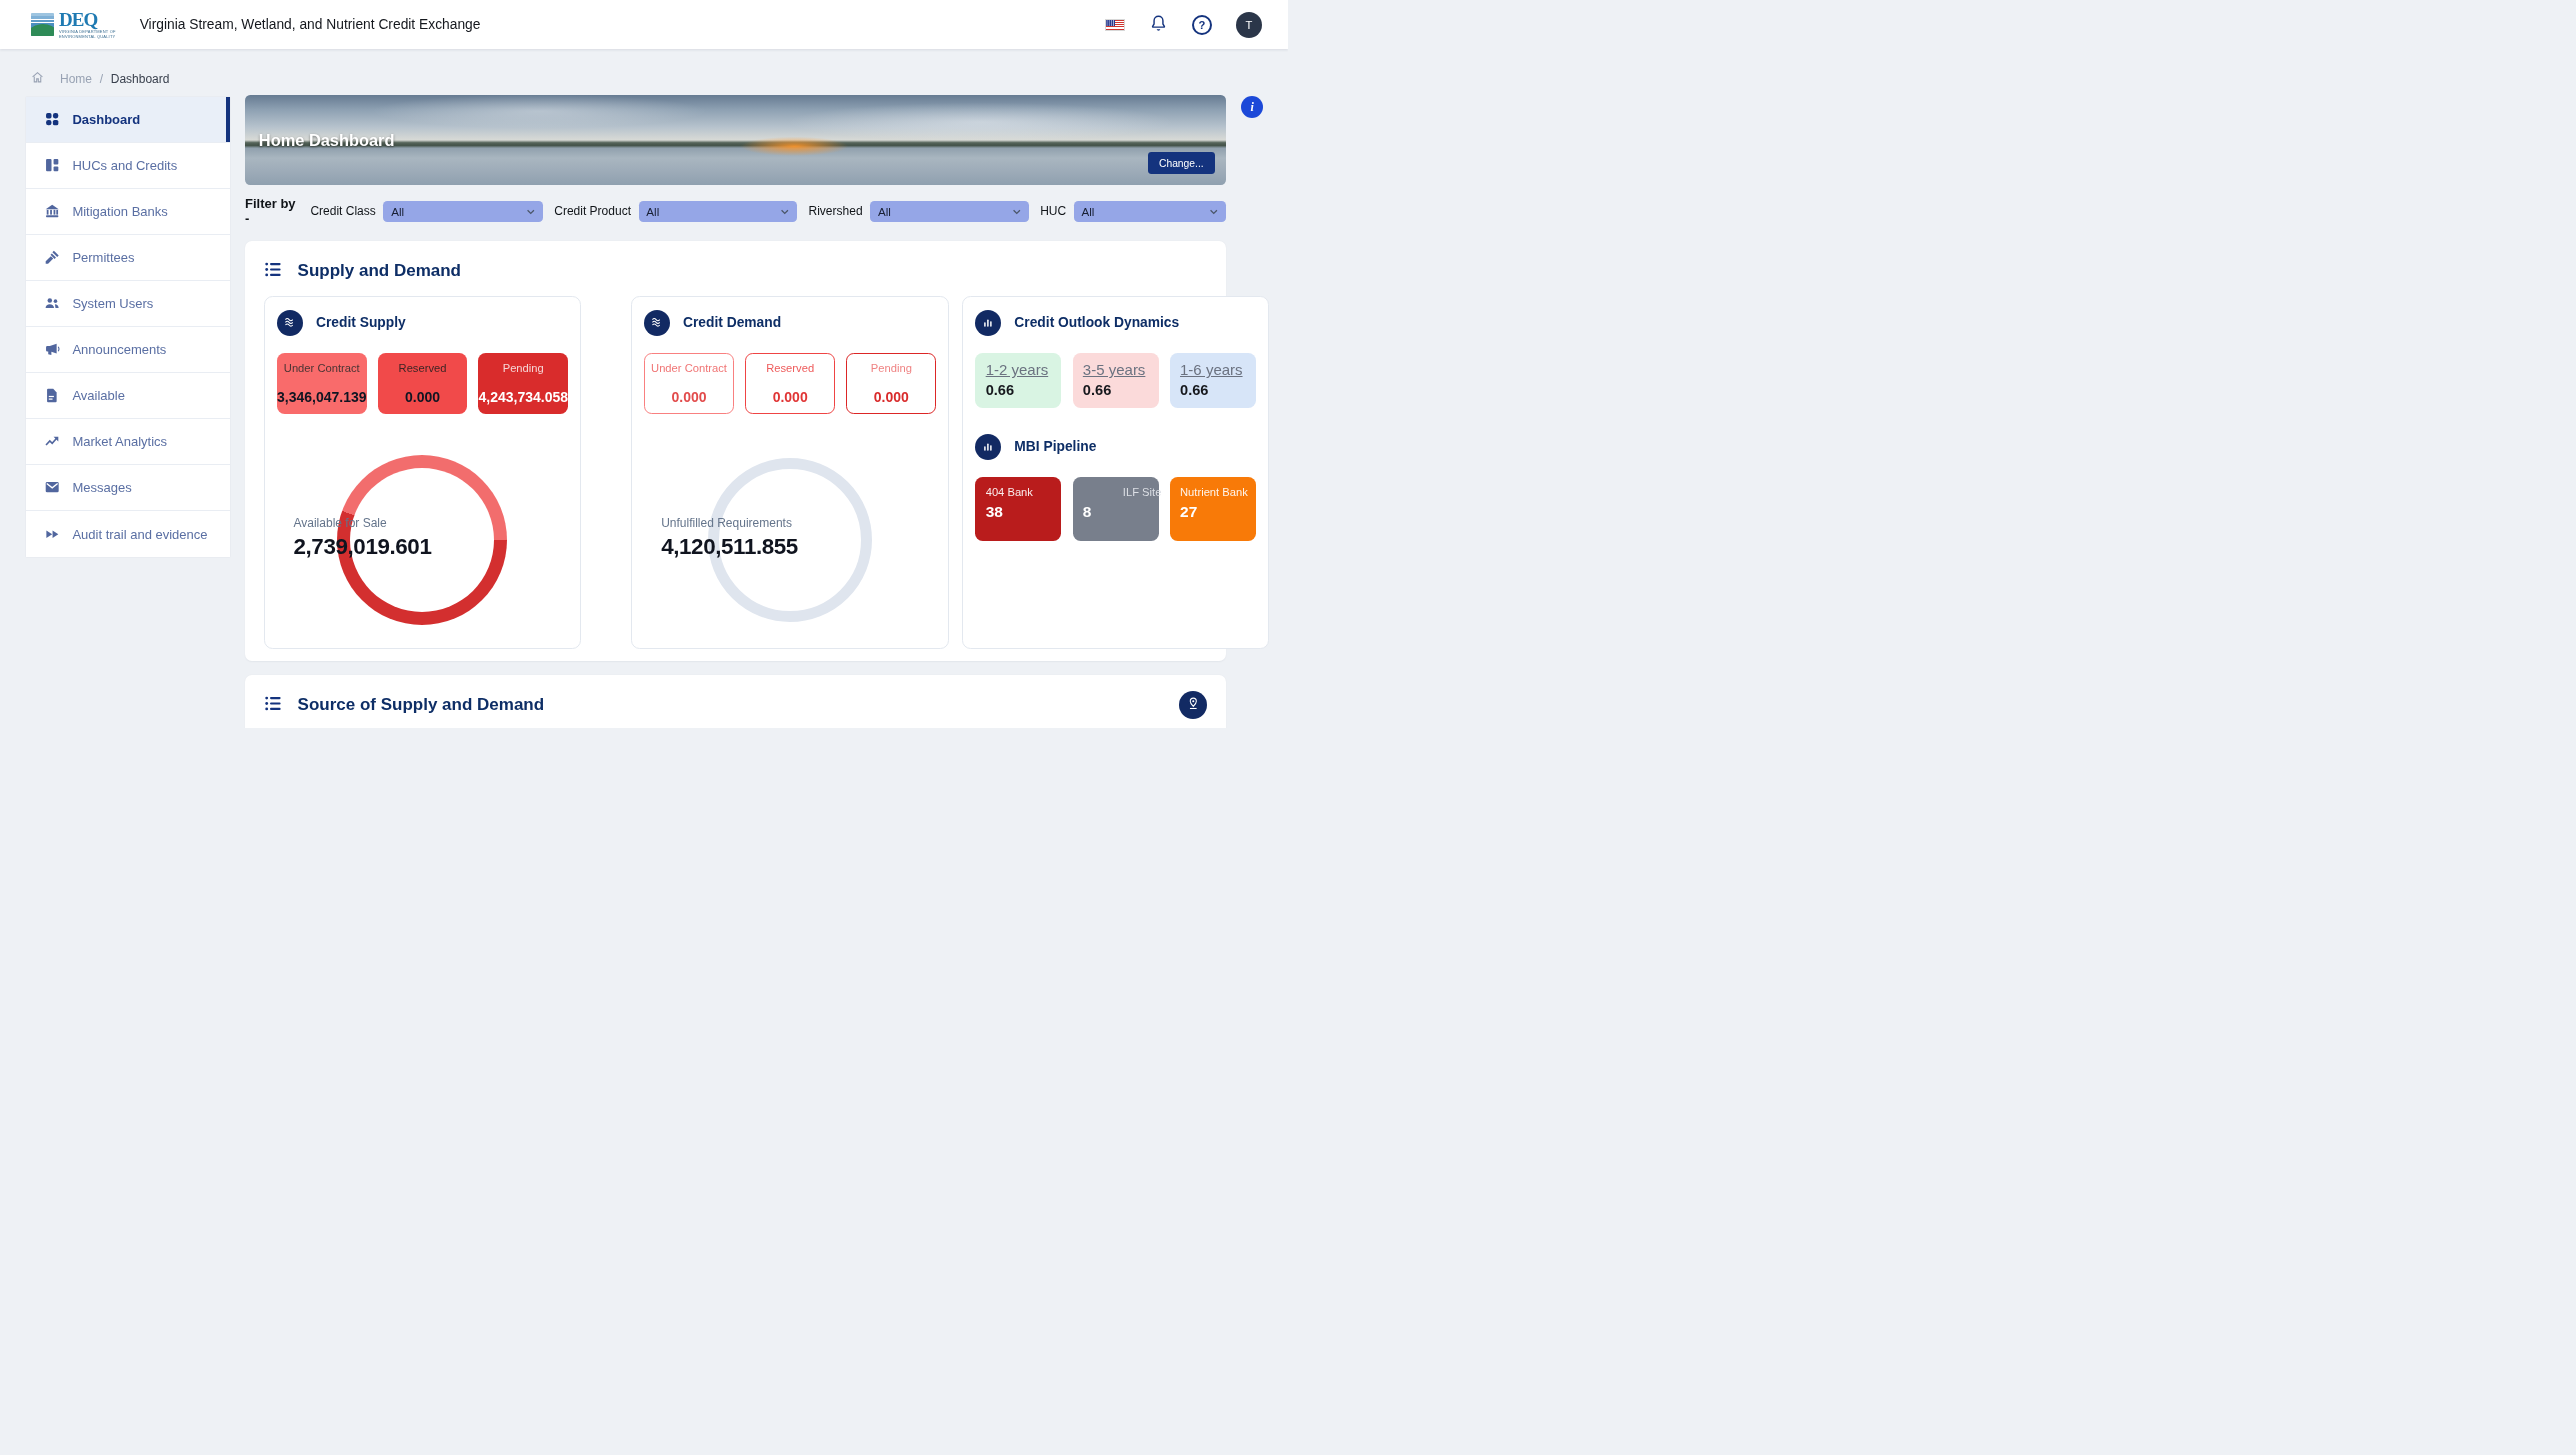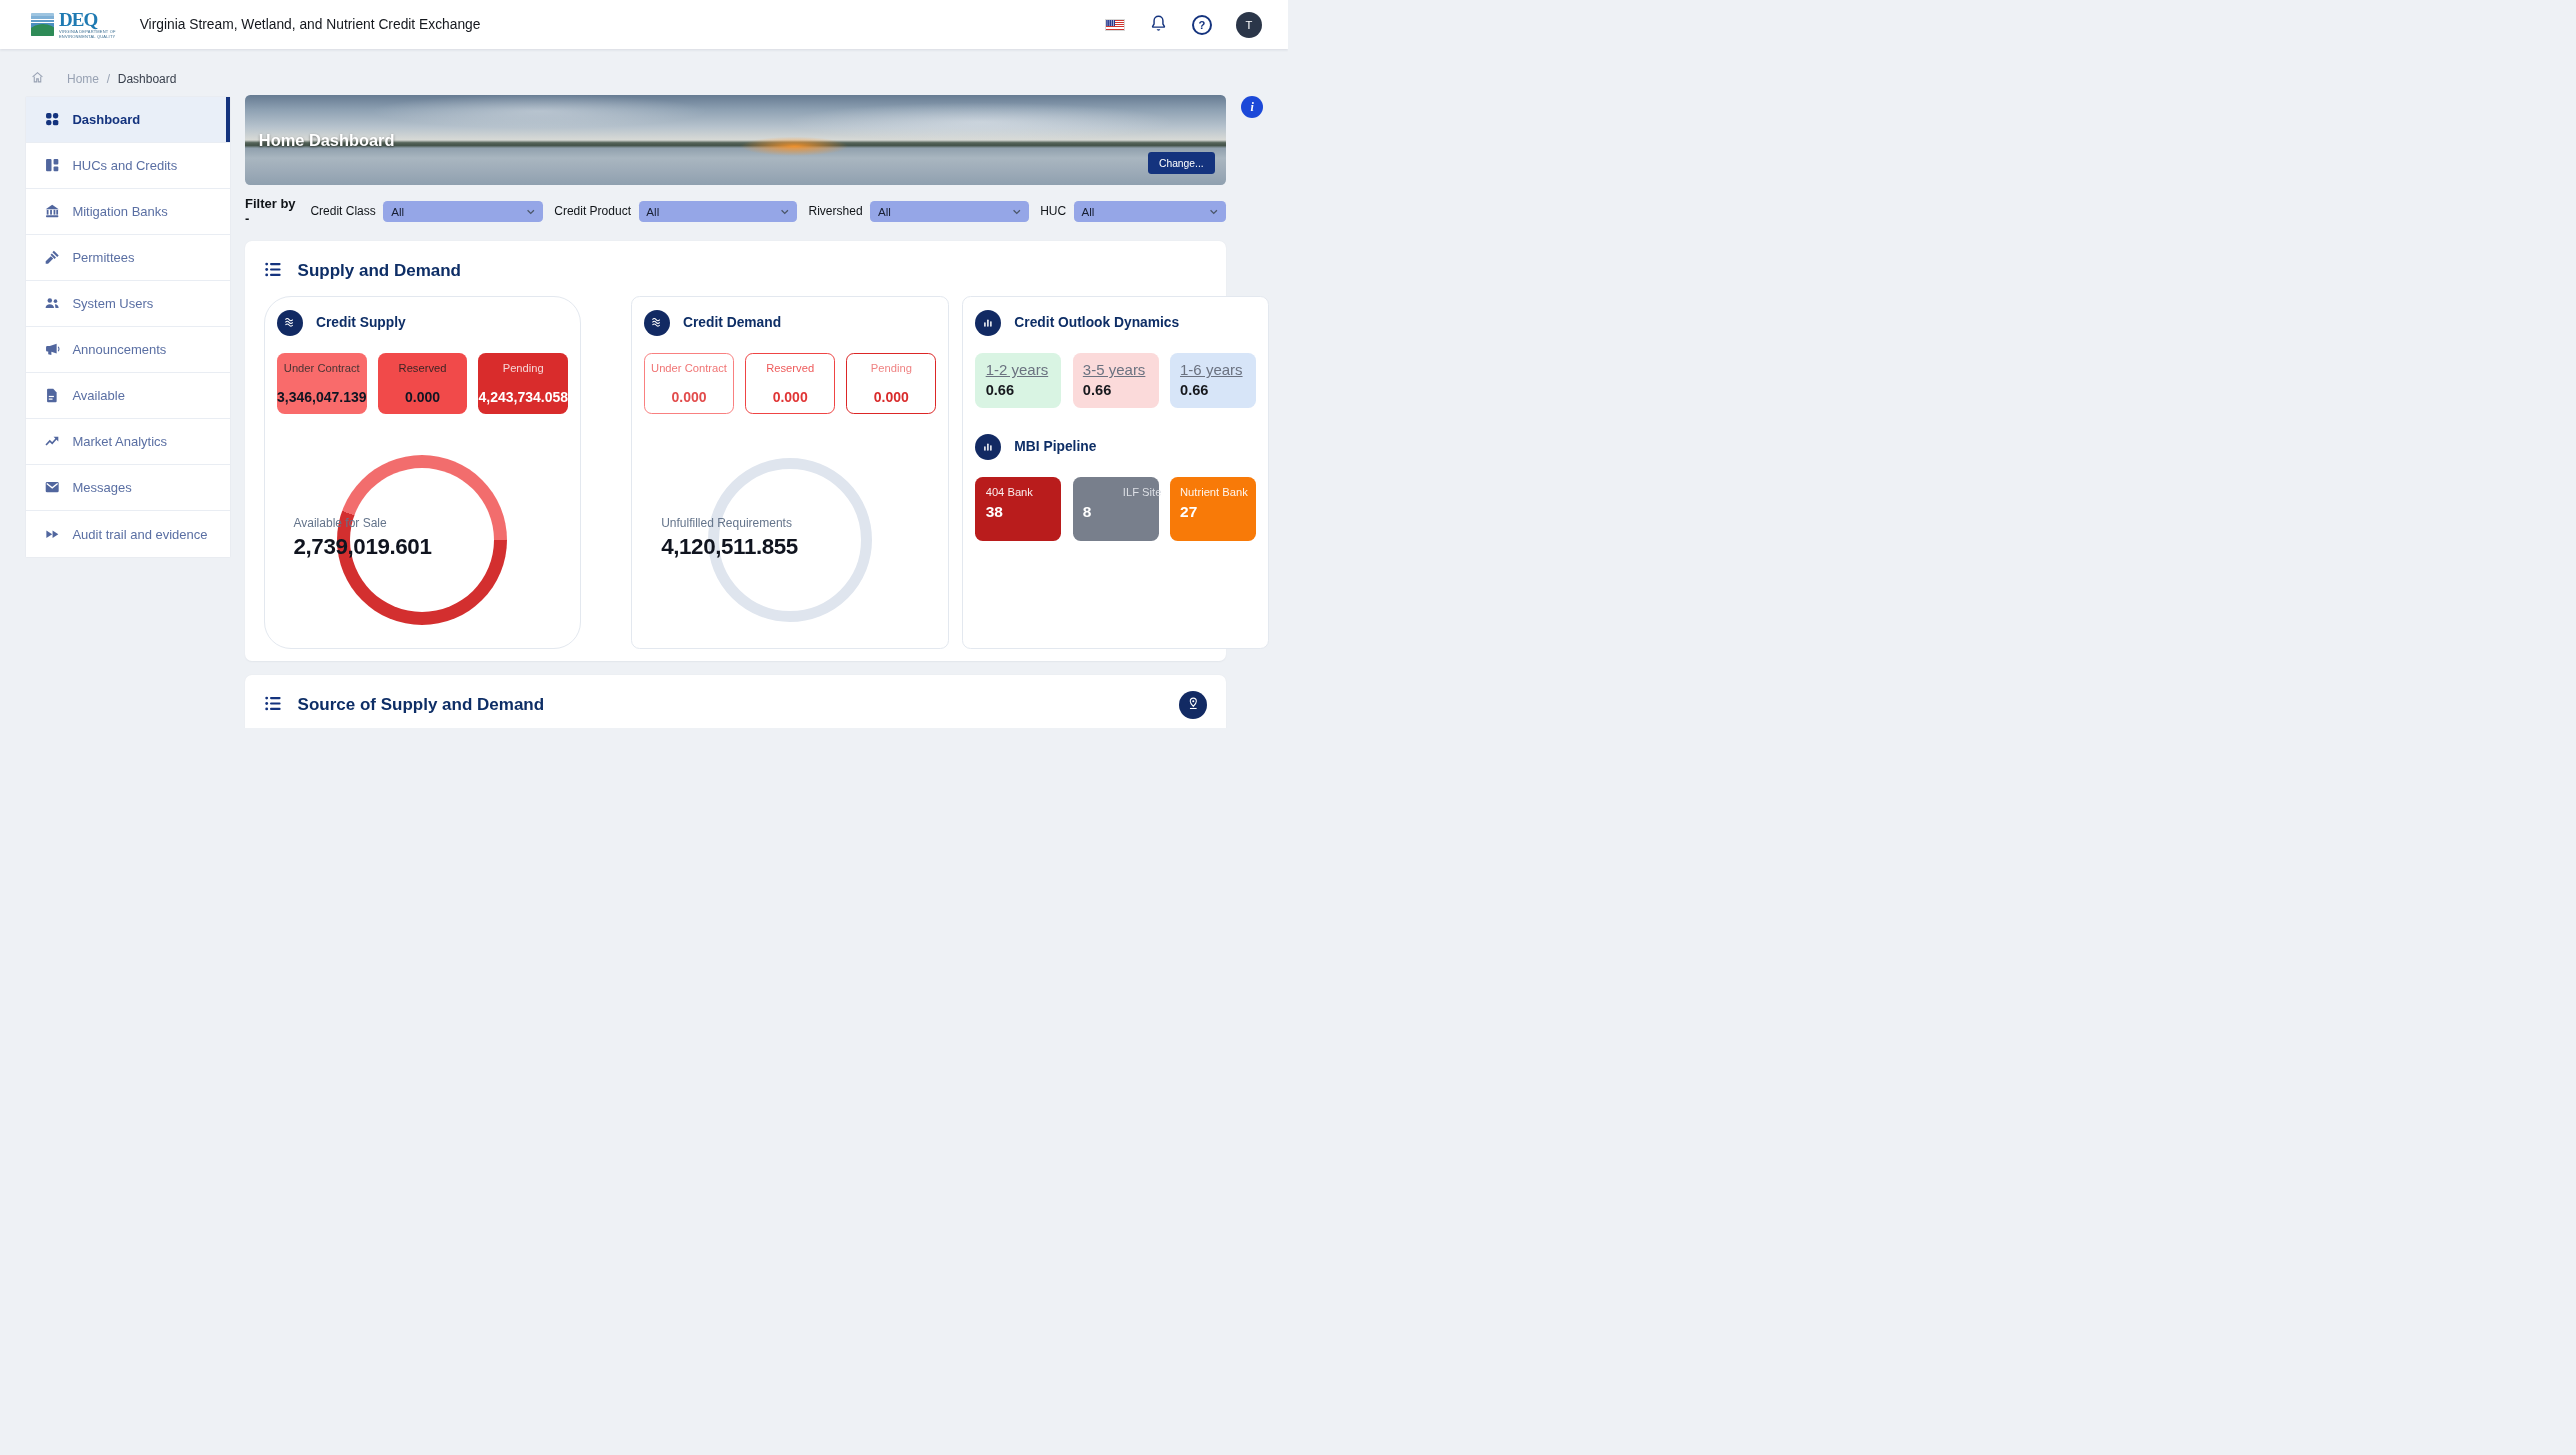--- a/index.html
+++ b/index.html
@@ -36,21 +36,21 @@
     background:repeating-linear-gradient(180deg,#cf3630 0 0.9px,#ffffff 0.9px 1.9px); border:0.4px solid #d8d8d8; }
   .flag::after{ content:""; position:absolute; left:0; top:0; width:8.6px; height:6.5px; background:#273a8f;
     background-image:radial-gradient(#fff 0.5px, transparent 0.6px); background-size:2.1px 1.6px; }
   .icon-btn{ background:none; border:none; cursor:pointer; display:flex; align-items:center; }
   .help-circle{ width:20px; height:20px; border-radius:50%; border:2.1px solid #14337e; color:#14337e;
     display:flex; align-items:center; justify-content:center; font-weight:bold; font-size:11.2px; }
   .avatar{ width:26px; height:26px; border-radius:50%; background:#2b3649; color:#fff;
     display:flex; align-items:center; justify-content:center; font-size:11.2px; }
   
   .breadcrumb{ position:absolute; left:31px; top:71px; display:flex; align-items:center; gap:7.7px; font-size:12px; }
-  .crumb-home{ color:#98a2b3; display:flex; align-items:center; gap:23px; text-decoration:none; }
+  .crumb-home{ color:#98a2b3; display:flex; align-items:center; gap:16px; text-decoration:none; }
   .crumb-sep{ color:#98a2b3; }
   .crumb-current{ color:#39404d; }
   
   .sidebar{ position:absolute; left:26px; top:97px; width:204px; background:#fff; box-shadow:0 0 1.7px rgba(20,30,60,.08); }
   .side-item{ height:46px; display:flex; align-items:center; gap:12px; padding-left:18px;
     border-bottom:0.9px solid #e9edf3; color:#5a6fa3; font-size:13px; cursor:pointer; position:relative; }
   .side-item:last-child{ border-bottom:none; }
   .side-item .sicon{ width:16.4px; height:16.4px; color:#51669e; flex:none; }
   .side-item.active{ background:#e9eff8; color:#14337e; font-weight:bold; }
   .side-item.active::after{ content:""; position:absolute; right:0; top:0; bottom:0; width:4.3px; background:#14337e; }
@@ -79,21 +79,21 @@
     padding:0 7.7px; font-size:11.6px; color:#181f33; cursor:pointer; }
   .fselect .fval{ flex:1; }
   .w1{ width:171px; } .w2{ width:170px; } .w3{ width:170px; } .w4{ width:163px; }
   
   .panel{ margin-top:19px; background:#fff; border-radius:6.9px; padding:13.8px 13.8px 12px 13.8px;
     box-shadow:0 0.9px 1.7px rgba(20,30,60,.05); }
   .section-head{ display:flex; align-items:center; gap:14.6px; padding:5.2px 5.2px 13.8px 5.2px; }
   .section-title{ font-size:17px; font-weight:bold; color:#0e2e66; }
   .cards-row{ display:flex; gap:13px; padding-left:5.2px; }
   .scard{ border:0.9px solid #e3e8ef; border-radius:8.6px; background:#fff; padding:13px 12px; height:353px; }
-  .scard.c1{ width:317px;border-radius:27px; } .scard.c2{ width:319px;margin-left:37px; } .scard.c3{ flex:1; }
+  .scard.c1{ width:317px; } .scard.c2{ width:319px;margin-left:37px; } .scard.c3{ flex:1; }
   .chead{ display:flex; align-items:center; gap:13px; margin-bottom:17px; }
   .circ{ width:26px; height:26px; border-radius:50%; background:#122a63; display:flex;
     align-items:center; justify-content:center; flex:none; }
   .ctitle{ font-size:13.8px; font-weight:bold; color:#0e2e66; }
   .brow{ display:flex; gap:11.2px; }
   .badge{ width:90px; height:61px; border-radius:7.7px; display:flex; flex-direction:column;
     align-items:center; justify-content:center; gap:15px; }
   .badge .blabel{ font-size:11.2px; }
   .badge .bval{ font-size:14px; font-weight:bold; white-space:nowrap; }
   .sb1{ background:#f96b6b; } .sb1 .blabel{ color:#4a3434; } .sb1 .bval{ color:#101522; }

